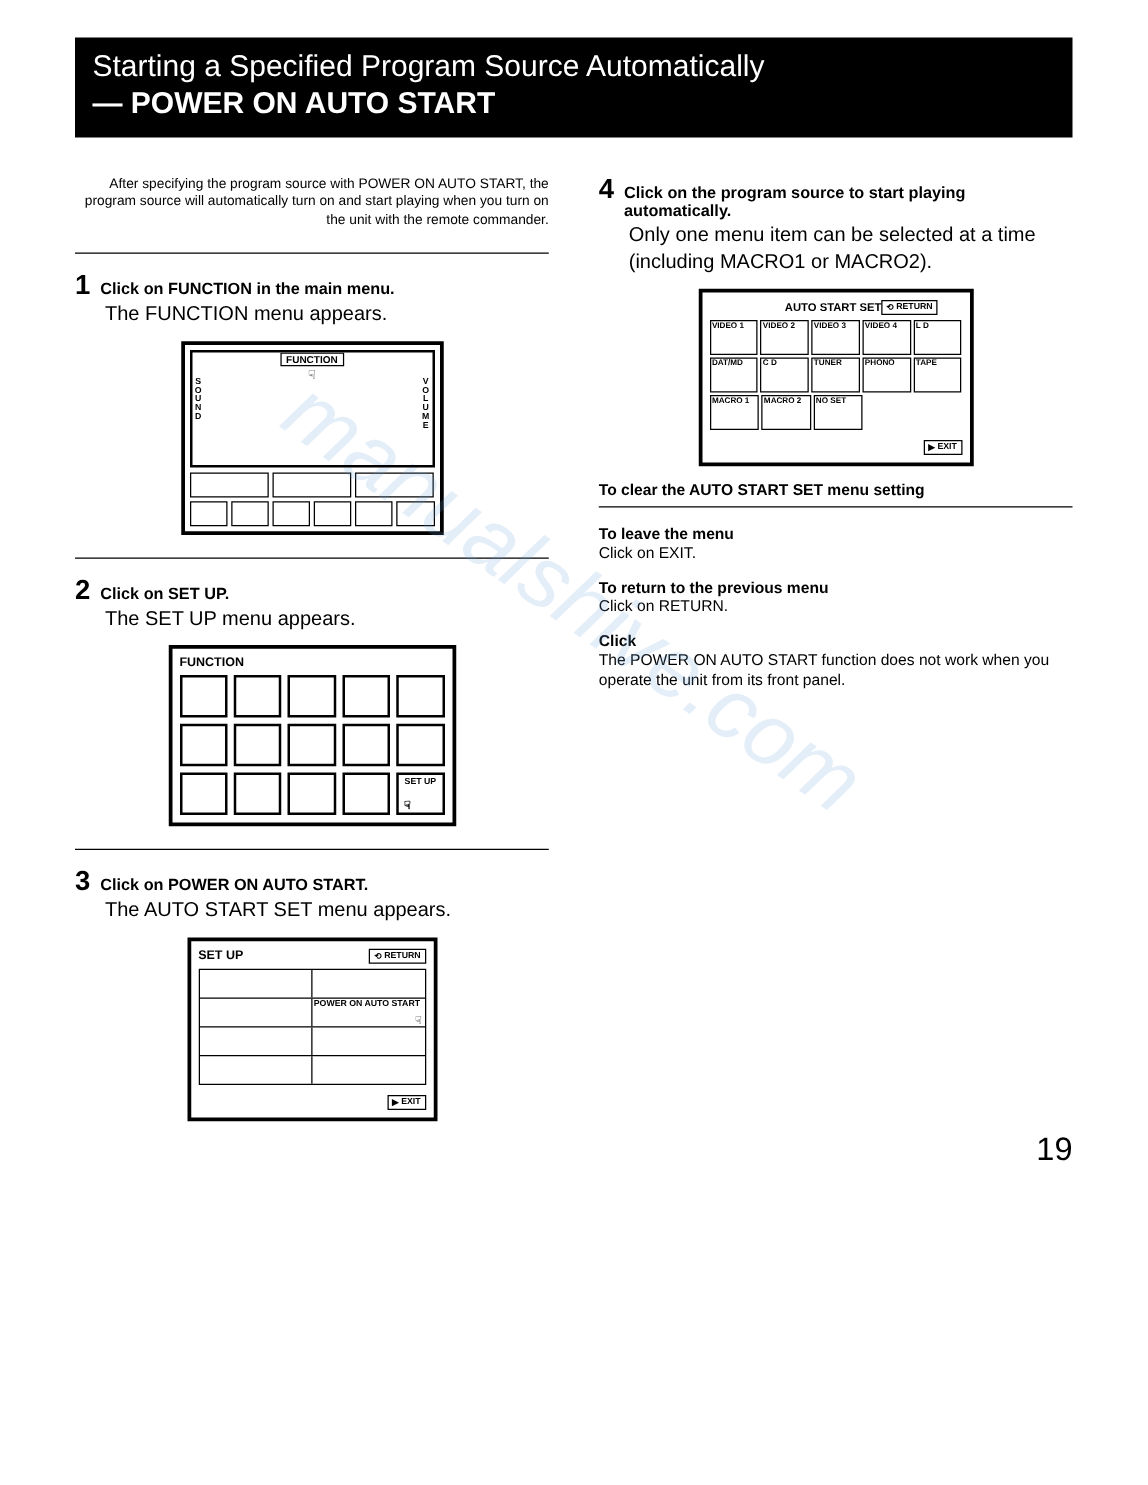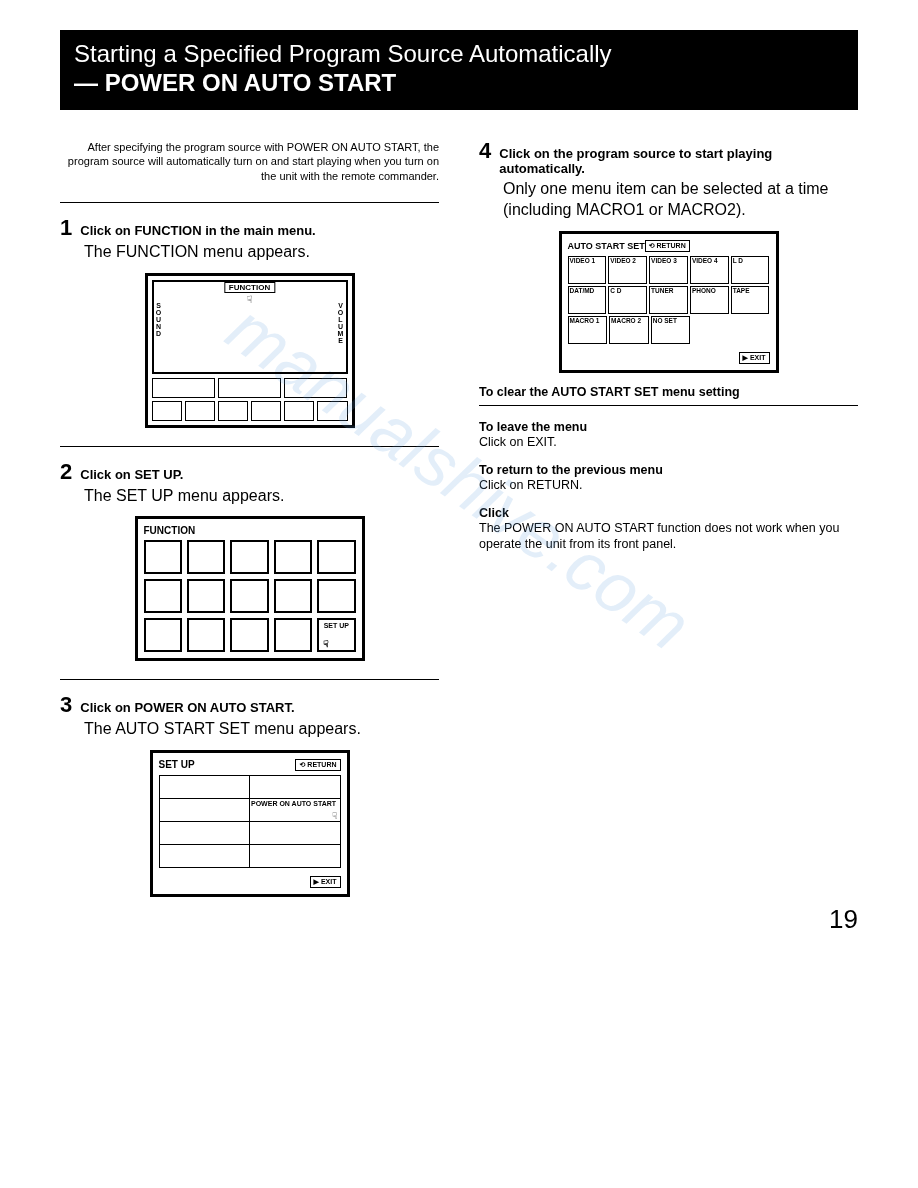--- a/index.html
+++ b/index.html
@@ -140,21 +140,21 @@
   .d3 .retbtn, .exitbtn { border:1.5px solid #000; font-size:7px; font-weight:bold; padding:1px 3px; display:inline-flex; align-items:center; gap:2px;}
   .d3 .table { border:1.5px solid #000; }
   .d3 .trow { display:flex; height:22px; border-bottom:1px solid #000;}
   .d3 .trow:last-child { border-bottom:none;}
   .d3 .tcell { flex:1; border-right:1px solid #000; position:relative; font-size:7px; padding:1px;}
   .d3 .tcell:last-child { border-right:none; }
   .d3 .poweron { font-weight:bold; line-height:1; }
   .d3 .footer { text-align:right; margin-top:4px; }
   
   .d4 { width:220px; padding:6px; margin-left:auto; margin-right:auto;}
-  .d4 .hdr { display:flex; justify-content:flex-start; align-items:center; font-size:9px; font-weight:bold; margin-bottom:4px;}
+  .d4 .hdr { display:flex; justify-content:center; align-items:center; font-size:9px; font-weight:bold; margin-bottom:4px;margin-left:41px;}
   .d4 .grid { display:flex; flex-direction:column; gap:2px; }
   .d4 .row { display:flex; gap:2px; }
   .d4 .cell { flex:1; border:1.5px solid #000; height:26px; font-size:6.5px; font-weight:bold; position:relative; }
   .d4 .cell .lbl { position:absolute; top:1px; left:1px; right:1px; line-height:1; }
   .d4 .footer { text-align:right; margin-top:4px; }
   .subhead { font-weight:bold; font-size:12.5px; margin-top:12px;}
   .subtext { font-size:12.5px; line-height:1.35; }
   .page-number {
     position:absolute;
     bottom:20px; right:60px;

